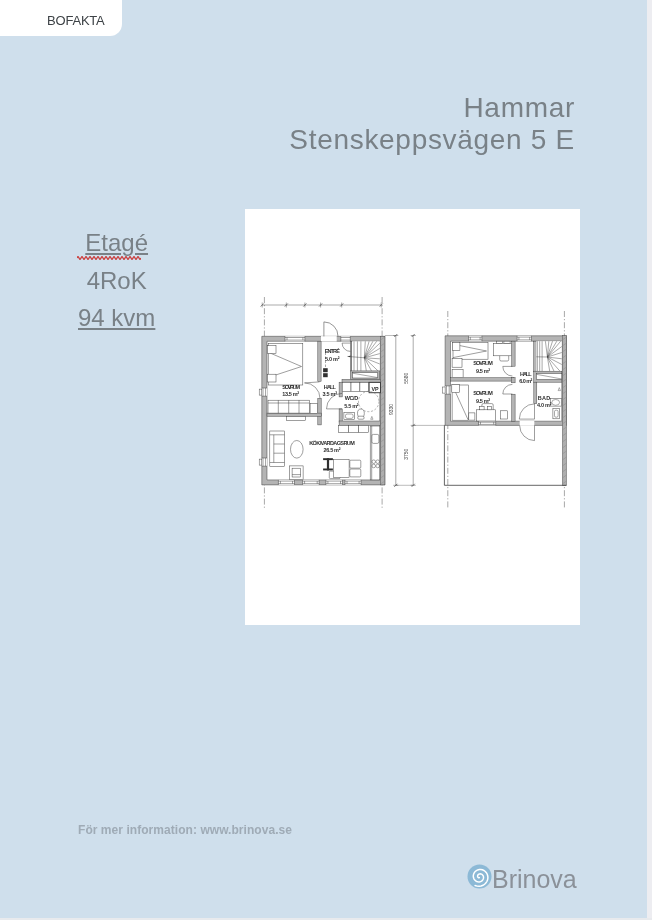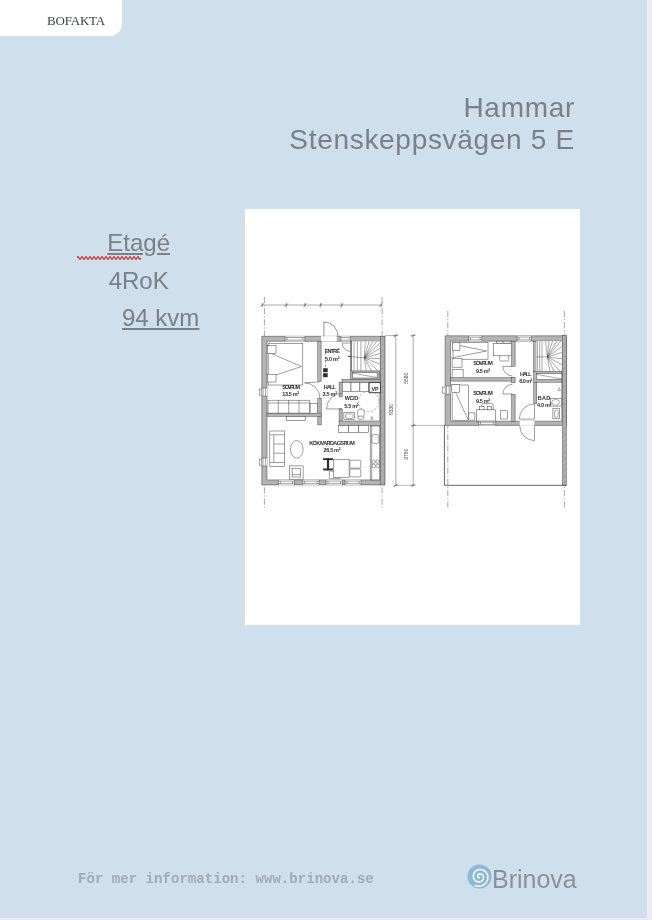--- a/index.html
+++ b/index.html
@@ -5,28 +5,28 @@
   * { margin:0; padding:0; box-sizing:border-box; }
   html,body { width:652px; height:920px; }
   body { position:relative; background:#cfdfec; font-family:"Liberation Sans", sans-serif; overflow:hidden; }
   .abs { position:absolute; }
 </style>
 </head>
 <body>
 
 <div class="abs" style="left:0;top:0;width:122px;height:36px;background:#ffffff;border-radius:0 0 12px 0;"></div>
 
-<div class="abs" style="left:47px;top:13px;font-size:13px;letter-spacing:-0.2px;color:#3d4246;font-family:Liberation Serif, serif;">BOFAKTA</div>
+<div class="abs" style="left:47px;top:13px;font-size:13px;letter-spacing:-0.2px;color:#3d4246;">BOFAKTA</div>
 
 <div class="abs" style="left:0;top:92px;width:575px;text-align:right;font-size:28px;line-height:32px;letter-spacing:0.7px;color:#798187;padding-left:24px;">Hammar<br>Stenskeppsvägen 5 E</div>
 
 <div class="abs" style="left:78px;top:224px;font-size:24px;line-height:37.5px;color:#798187;text-align:center;">
 <span style="text-decoration:underline;text-decoration-thickness:1.6px;text-underline-offset:2px;">Etagé</span><br>
 <span style="text-decoration-thickness:1.6px;text-underline-offset:2px;">4RoK</span><br>
-<span style="text-decoration:underline;text-decoration-thickness:1.6px;text-underline-offset:2px;margin-left:44px;">94 kvm</span>
+<span style="text-decoration:underline;text-decoration-thickness:1.6px;text-underline-offset:2px;">94 kvm</span>
 </div>
 
 <svg class="abs" style="left:77px;top:254.5px;" width="64" height="6" viewBox="0 0 64 6">
 <path d="M0,3 q1,-2.8 2,0 q1,2.8 2,0 q1,-2.8 2,0 q1,2.8 2,0 q1,-2.8 2,0 q1,2.8 2,0 q1,-2.8 2,0 q1,2.8 2,0 q1,-2.8 2,0 q1,2.8 2,0 q1,-2.8 2,0 q1,2.8 2,0 q1,-2.8 2,0 q1,2.8 2,0 q1,-2.8 2,0 q1,2.8 2,0 q1,-2.8 2,0 q1,2.8 2,0 q1,-2.8 2,0 q1,2.8 2,0 q1,-2.8 2,0 q1,2.8 2,0 q1,-2.8 2,0 q1,2.8 2,0 q1,-2.8 2,0 q1,2.8 2,0 q1,-2.8 2,0 q1,2.8 2,0 q1,-2.8 2,0 q1,2.8 2,0 q1,-2.8 2,0 q1,2.8 2,0 " fill="none" stroke="#cb2b29" stroke-width="1.15"></path>
 </svg>
 
 <div class="abs" style="left:244.5px;top:209px;width:335px;height:416px;background:#ffffff;"></div>
 
 <svg id="plan" class="abs" style="left:244.5px;top:209px;" width="335" height="416" viewBox="244.5 209 335 416">
 <g stroke-linecap="butt" stroke-linejoin="miter">
@@ -429,21 +429,21 @@
         <line x1="412.7" y1="425.4" x2="443.9" y2="425.4" stroke-width="0.4"></line>
         <line x1="395.3" y1="485.3" x2="412.7" y2="485.3" stroke-width="0.4"></line>
 </g>
 
 <text x="408" y="378.2" font-size="5" fill="#444" transform="rotate(-90 408 378.2)" text-anchor="middle">5580</text>
 
 <text x="408" y="454.2" font-size="5" fill="#444" transform="rotate(-90 408 454.2)" text-anchor="middle">3750</text>
 </g>
 </svg>
 
-<div class="abs" style="left:78px;top:871px;font-size:14px;letter-spacing:0.05px;font-weight:bold;color:#9fabb6;font-family:Liberation Mono, monospace;">För mer information: www.brinova.se</div>
+<div class="abs" style="left:78px;top:823px;font-size:12px;letter-spacing:0.05px;font-weight:bold;color:#9fabb6;">För mer information: www.brinova.se</div>
 
 <svg class="abs" style="left:466px;top:859px;" width="120" height="36" viewBox="0 0 120 36">
 <circle cx="13.5" cy="17.5" r="12" fill="#8cb9d6"></circle>
 <path d="M13.37,18.59 L13.15,18.69 L12.89,18.72 L12.60,18.67 L12.31,18.54 L12.04,18.32 L11.81,18.01 L11.66,17.64 L11.59,17.20 L11.63,16.73 L11.79,16.26 L12.07,15.81 L12.47,15.41 L12.97,15.10 L13.56,14.90 L14.21,14.83 L14.89,14.92 L15.57,15.16 L16.20,15.57 L16.74,16.13 L17.17,16.82 L17.45,17.61 L17.54,18.48 L17.44,19.39 L17.14,20.27 L16.63,21.10 L15.93,21.82 L15.07,22.39 L14.07,22.77 L12.99,22.92 L11.86,22.84 L10.75,22.51 L9.71,21.92 L8.80,21.11 L8.06,20.09 L7.55,18.90 L7.30,17.61 L7.34,16.25 L7.68,14.91 L8.31,13.64 L9.22,12.52 L10.38,11.59 L11.73,10.92 L13.23,10.55 L14.81,10.52 L16.39,10.82 L17.89,11.48 L19.25,12.46 L20.39,13.73 L21.24,15.24 L21.75,16.93 L21.90,18.73 L21.65,20.54 L21.01,22.29 L19.99,23.89 L18.63,25.26 L16.98,26.32 L15.11,27.01 L13.10,27.29 L11.05,27.13 L9.05,26.53" fill="none" stroke="#ffffff" stroke-width="1.5" stroke-linecap="round"></path>
 <text x="26" y="28.5" font-family="Liberation Sans, sans-serif" font-size="25" fill="#8b9199">Brinova</text>
 </svg>
 
 <div class="abs" style="left:647px;top:0;width:5px;height:920px;background:#ededf1;"></div>
 
 <div class="abs" style="left:0;top:918px;width:652px;height:2px;background:#e8eaed;"></div>

